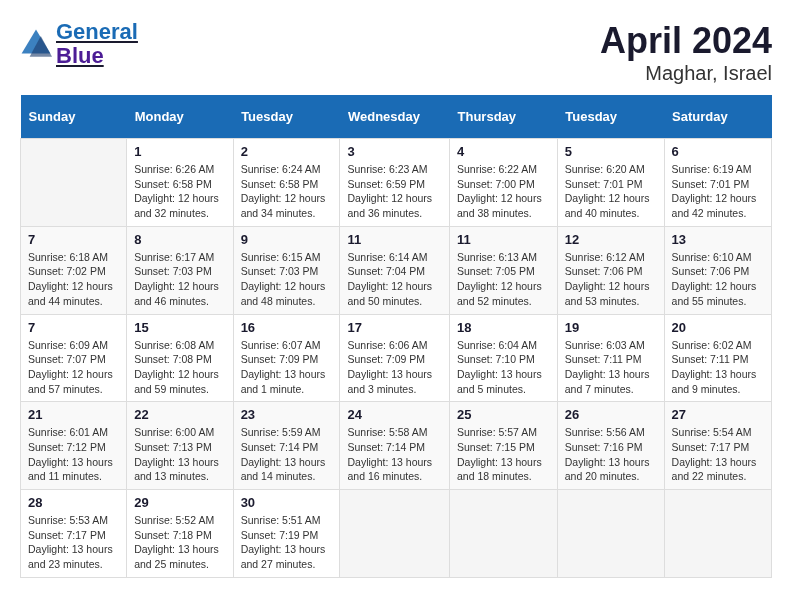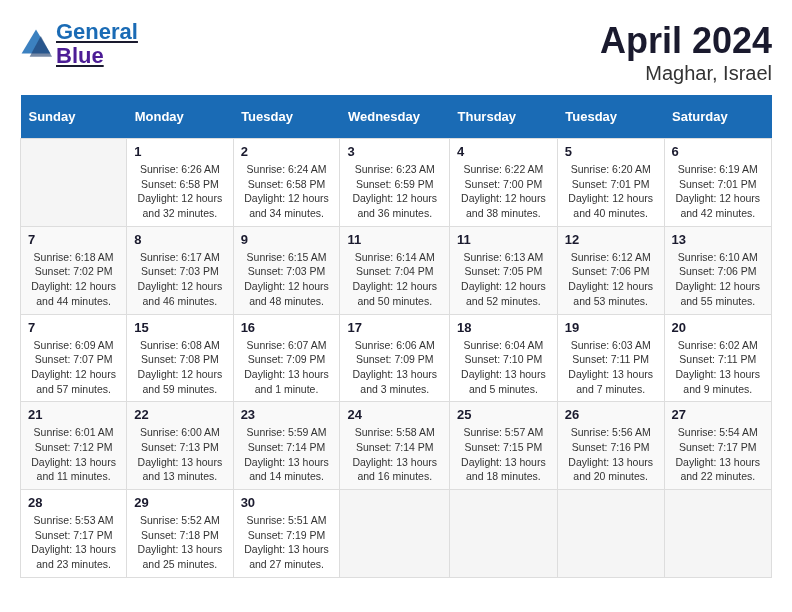--- a/index.html
+++ b/index.html
@@ -76,21 +76,20 @@
       font-weight: bold;
       font-size: 13px;
       color: #1a1a2e;
       display: block;
       margin-bottom: 3px;
     }
     .day-info {
       color: #333;
       font-size: 10.5px;
       line-height: 1.4;
-      text-align: center;
     }
     .empty-cell {
       background: #f5f5f5 !important;
     }
   </style>
 </head>
 <body>
 
 <div class="header">
   <div class="logo">

